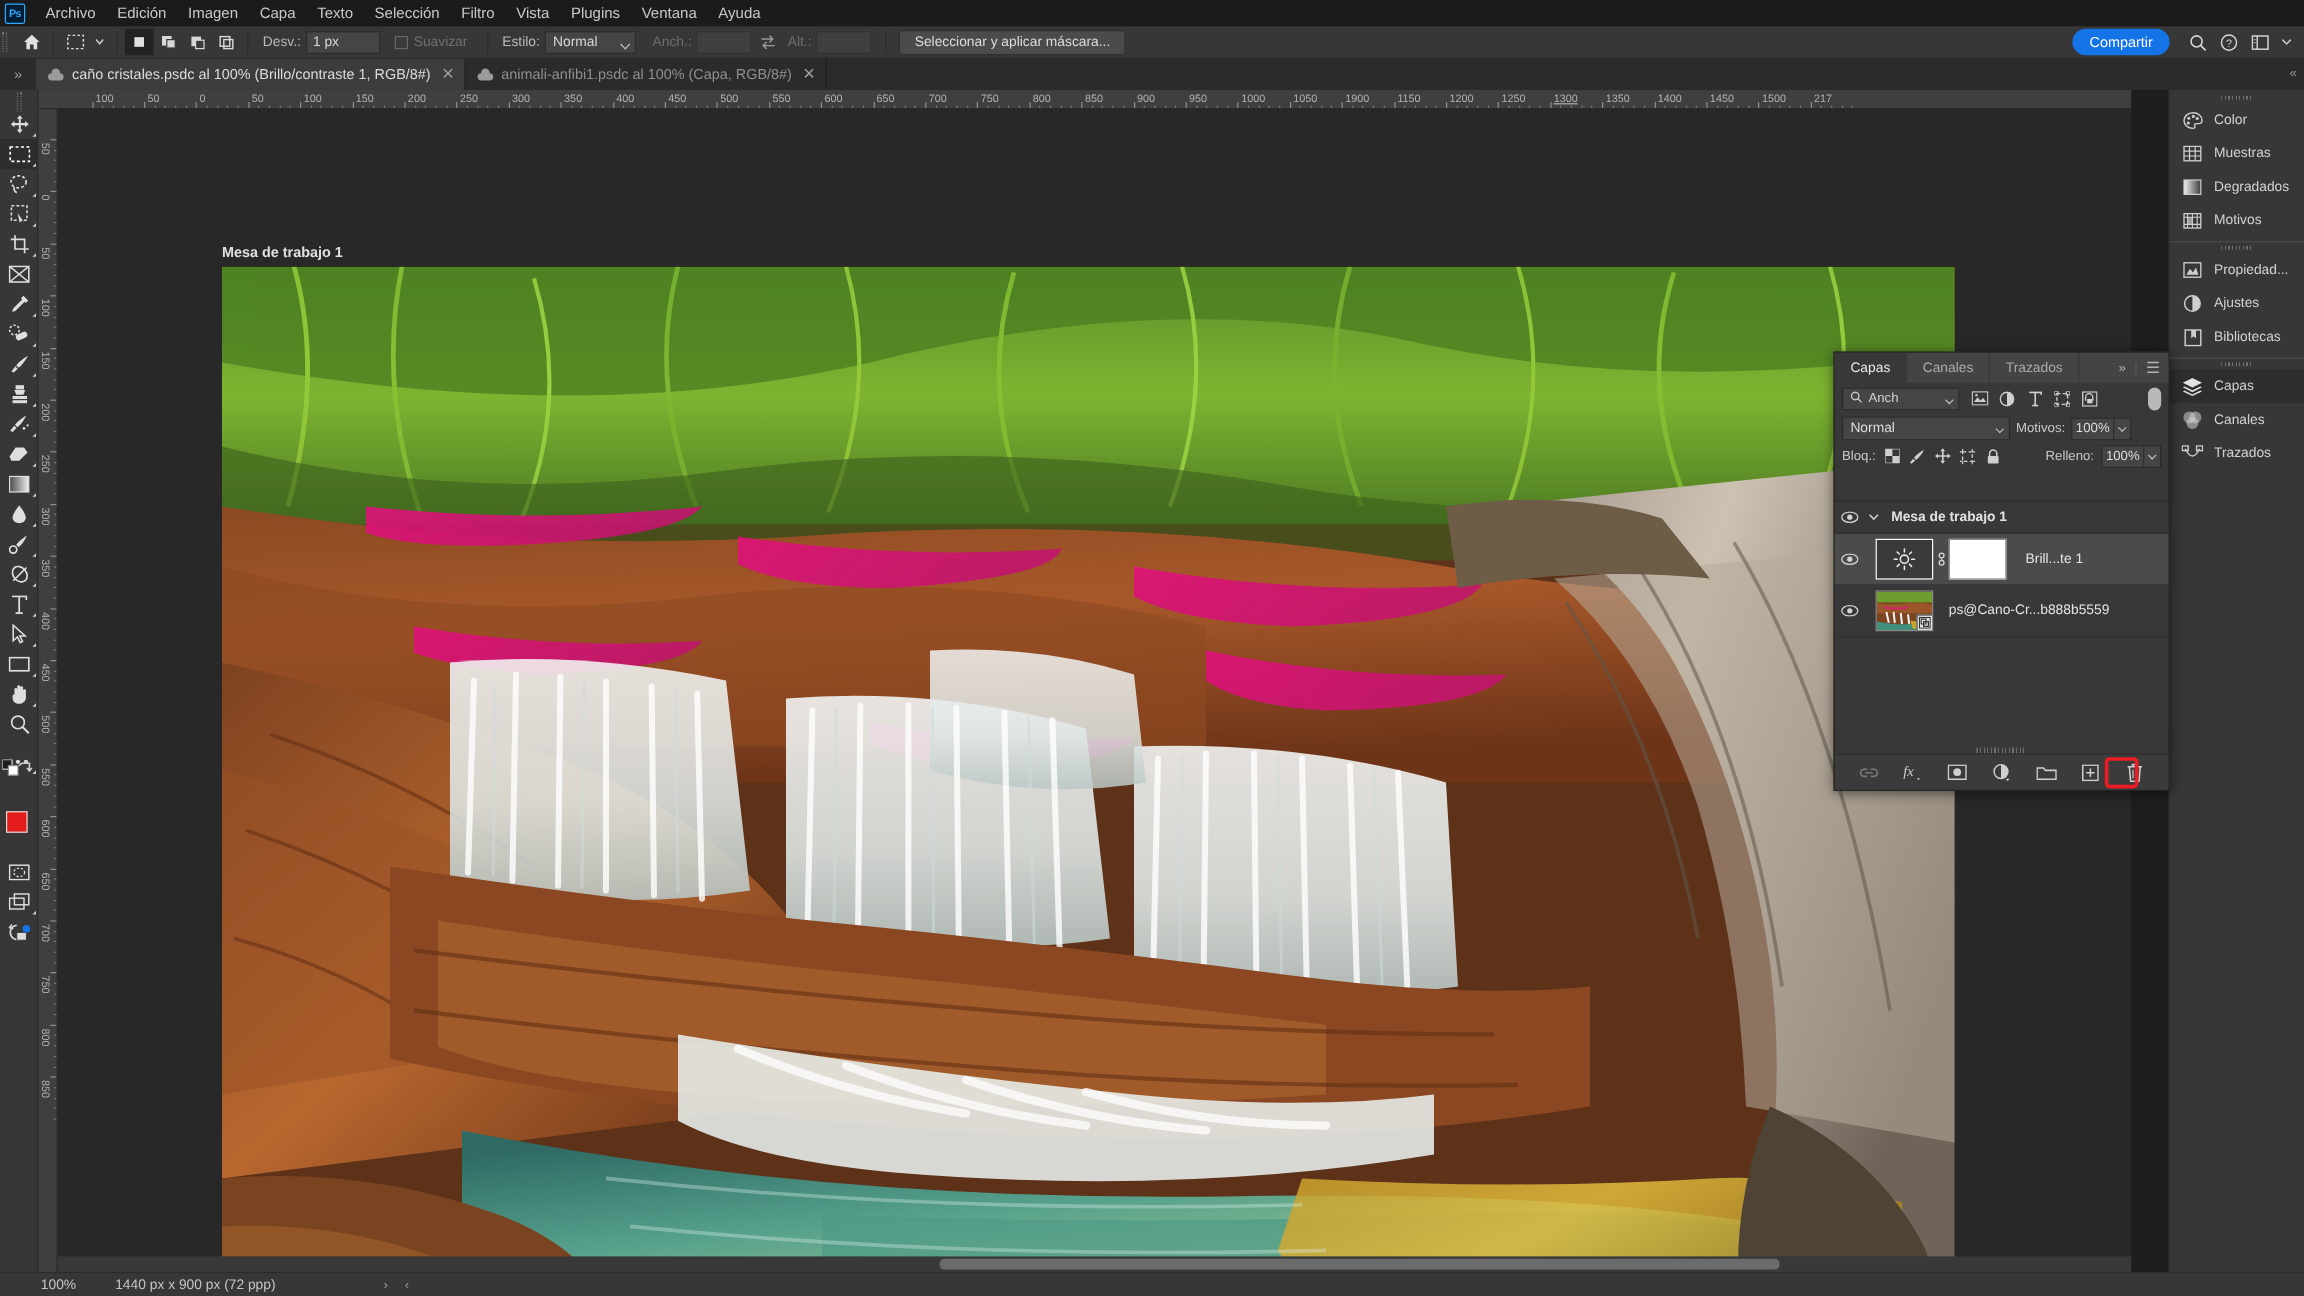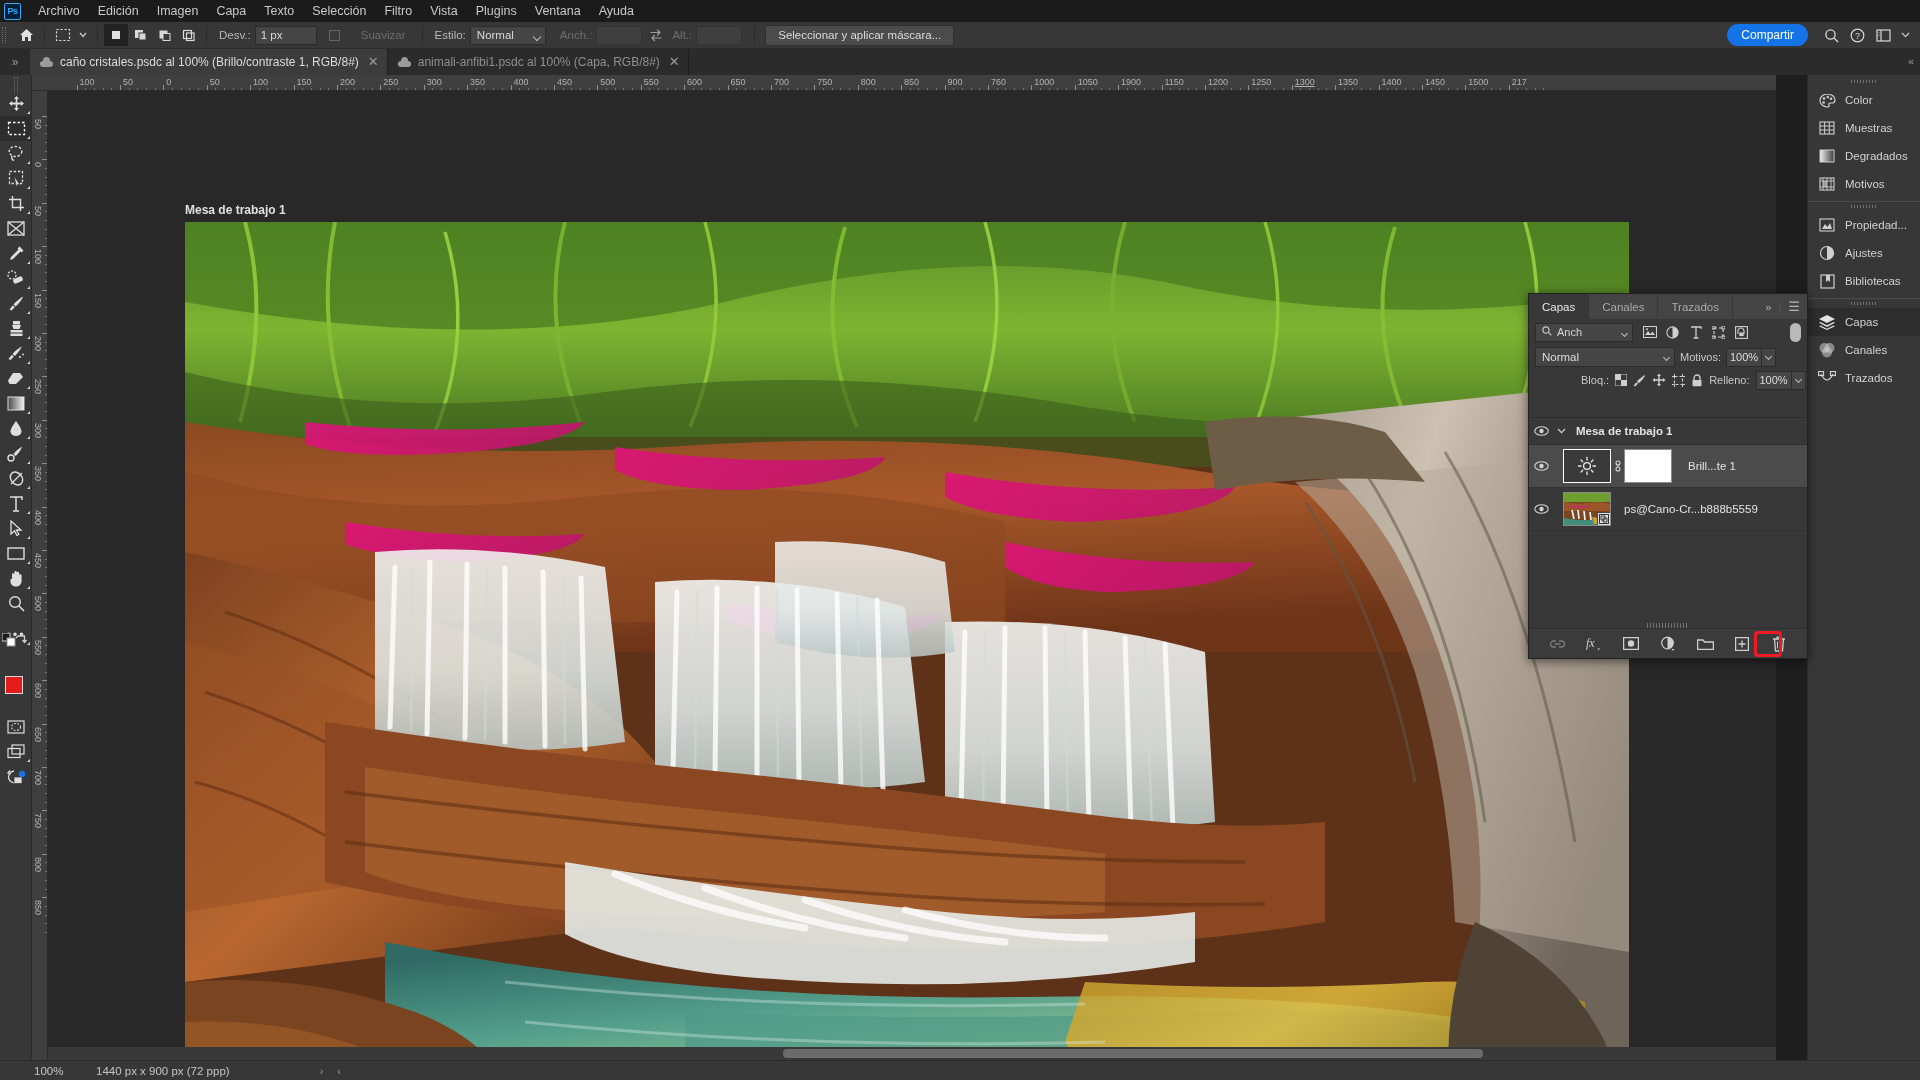--- a/index.html
+++ b/index.html
@@ -136,21 +136,21 @@
                align-items:center; padding:0 6px; font-size:11.5px; color:#dcdcdc; position:relative;}
   #blend-sel:after{ content:""; position:absolute; right:5px; top:7px; width:4px; height:4px;
               border-left:1.2px solid #bdbdbd; border-bottom:1.2px solid #bdbdbd; transform:rotate(-45deg);}
   .lbl-sm { font-size:11px; color:#c8c8c8; }
   .num-field { width:36px; height:19px; background:#454545; border:1px solid #2b2b2b; font-size:11px;
                color:#dcdcdc; display:flex; align-items:center; justify-content:center;}
   .num-arrow { width:14px; height:19px; background:#454545; border:1px solid #2b2b2b; border-left:none;
                display:flex; align-items:center; justify-content:center; }
   .num-arrow:after{content:""; width:4px;height:4px;border-left:1.2px solid #bdbdbd;
                border-bottom:1.2px solid #bdbdbd; transform:rotate(-45deg); margin-top:-2px;}
-  #lp-lock { height:22px; display:flex; align-items:center; padding:0 6px; gap:6px;margin-left:46px;}
+  #lp-lock { height:22px; display:flex; align-items:center; padding:0 6px; gap:6px;}
   .lock-ico { width:15px; height:16px; display:flex; align-items:center; justify-content:center; color:#cfcfcf;}
   #lp-list { position:absolute; left:0; top:123px; width:278px; height:192px; background:#383838;
              border-top:1px solid #2e2e2e;}
   .layer-row { display:flex; align-items:center; height:27px; border-bottom:1px solid #313131; }
   .layer-row.tall { height:43px; }
   .layer-row.selected { background:#4b4b4b; }
   .eye { width:25px; display:flex; align-items:center; justify-content:center; color:#cfcfcf;}
   .lrow-name { font-size:11.5px; color:#e2e2e2; white-space:nowrap; }
   .lrow-name.bold { font-weight:bold; }
   .chev { width:14px; display:flex; align-items:center; justify-content:center; color:#cfcfcf; font-size:8px;}
@@ -235,21 +235,21 @@
         <rect x="5.5" y="5" width="7.5" height="7.5" fill="none" stroke="#d8d8d8" stroke-width="1.2"></rect>
       </svg>
   </div>
 
   <div class="ob-sep"></div>
 
   <div class="ob-label">Desv.:</div>
   <div class="ob-field" style="width:62px;">1 px</div>
 
   <div class="ob-chk" style="margin-left:12px;"></div>
-  <div class="ob-label dim" style="margin-left:16px;">Suavizar</div>
+  <div class="ob-label dim" style="margin-left:0;">Suavizar</div>
 
   <div class="ob-sep" style="margin-left:12px;"></div>
 
   <div class="ob-label">Estilo:</div>
   <div class="ob-select" style="width:76px;">Normal</div>
 
   <div class="ob-label dim" style="margin-left:14px;">Anch.:</div>
   <div class="ob-field empty" style="width:46px;"></div>
 
   <div class="ob-icon" style="width:28px;">
@@ -628,21 +628,21 @@
       <div class="rt-min" style="left: 877.78px;"></div>
       <div class="rt-min" style="left: 886.46px;"></div>
       <div class="rt-min" style="left: 895.14px;"></div>
       <div class="rt-min" style="left: 903.82px;"></div>
       <div class="rt-lab" style="left: 915.5px;">900</div>
       <div class="rt-maj" style="left: 912.5px;"></div>
       <div class="rt-min" style="left: 921.18px;"></div>
       <div class="rt-min" style="left: 929.86px;"></div>
       <div class="rt-min" style="left: 938.54px;"></div>
       <div class="rt-min" style="left: 947.22px;"></div>
-      <div class="rt-lab" style="left: 958.9px;">760</div>
+      <div class="rt-lab" style="left: 958.9px;">950</div>
       <div class="rt-maj" style="left: 955.9px;"></div>
       <div class="rt-min" style="left: 964.58px;"></div>
       <div class="rt-min" style="left: 973.26px;"></div>
       <div class="rt-min" style="left: 981.94px;"></div>
       <div class="rt-min" style="left: 990.62px;"></div>
       <div class="rt-lab" style="left: 1002.3px;">1000</div>
       <div class="rt-maj" style="left: 999.3px;"></div>
       <div class="rt-min" style="left: 1007.98px;"></div>
       <div class="rt-min" style="left: 1016.66px;"></div>
       <div class="rt-min" style="left: 1025.34px;"></div>

